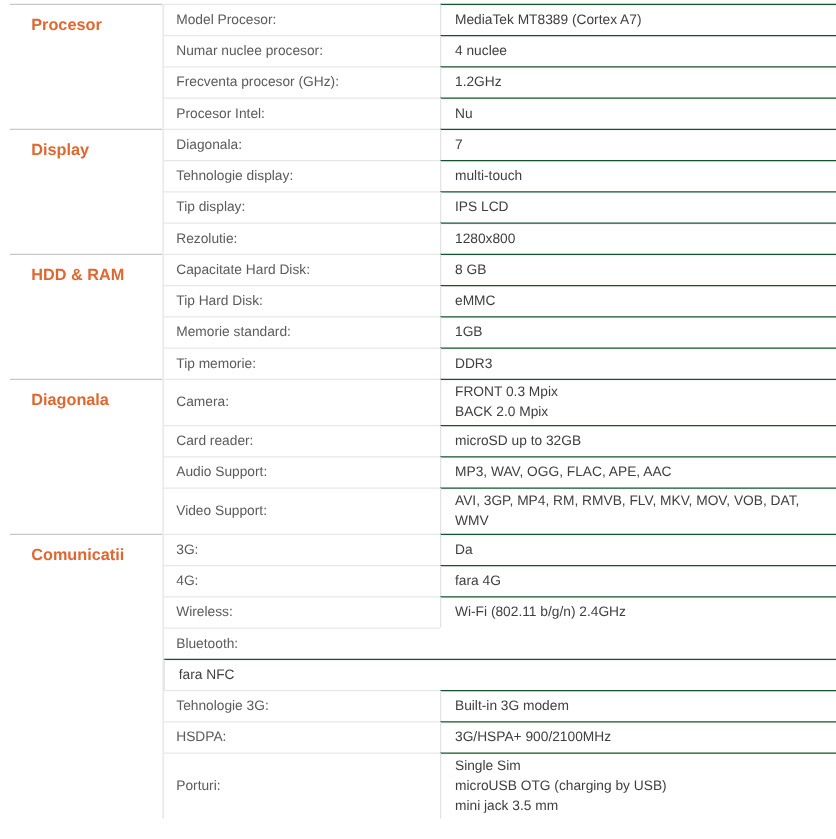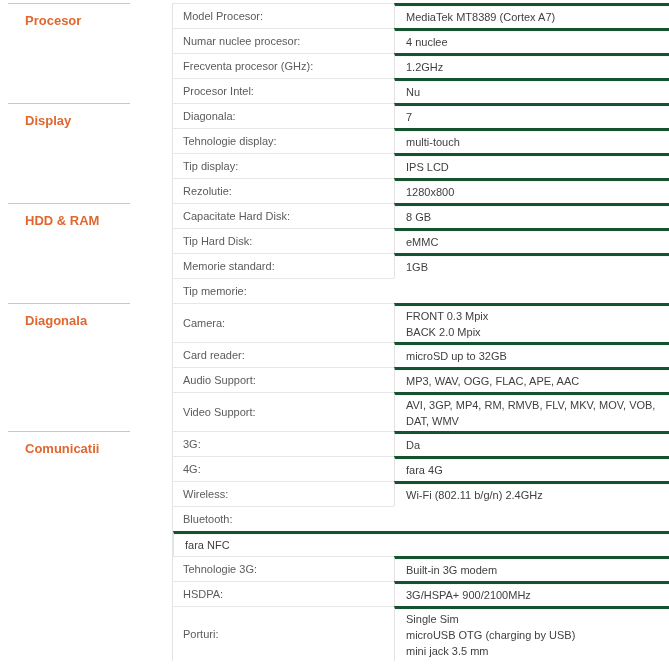--- a/index.html
+++ b/index.html
@@ -29,21 +29,20 @@
     color: #e0672f;
     font-size: 13px;
     font-weight: bold;
     line-height: 15px;
   }
   .rows {
     flex: 1 1 auto;
     display: flex;
     flex-direction: column;
     border-left: 1px solid #e3e3e3;
-    margin-left: 42px;
   }
   .spec-row {
     display: flex;
     align-items: stretch;
   }
   .label-cell {
     width: 221px;
     flex: 0 0 221px;
     box-sizing: border-box;
     padding: 2px 8px 2px 10px;
@@ -55,21 +54,21 @@
     font-size: 11px;
     line-height: 16px;
   }
   .value-cell {
     flex: 1 1 auto;
     box-sizing: border-box;
     padding: 2px 8px 2px 11px;
     min-height: 25px;
     display: flex;
     align-items: center;
-    border-top: 3px solid #14532d;
+    border-top: 1px solid #14532d;
     border-left: 1px solid #e3e3e3;
     box-shadow: inset 0 1px 0 #f7f7f7;
     color: #3f3f3f;
     font-size: 11px;
     line-height: 16px;
   }
   .value-text, .label-text {
     white-space: pre-line;
   }
 </style>
@@ -184,20 +183,23 @@
             <span class="label-text">Memorie standard:</span>
           </div>
         <div class="value-cell">
             <span class="value-text">1GB</span>
           </div>
       </div>
       <div class="spec-row">
         <div class="label-cell">
             <span class="label-text">Tip memorie:</span>
           </div>
+        <div class="value-cell">
+            <span class="value-text">DDR3</span>
+          </div>
       </div>
     </div>
   </section>
 
   <section class="spec-section">
     <div class="category-cell">
       <span class="category-title">Diagonala</span>
     </div>
     <div class="rows">
       <div class="spec-row">

